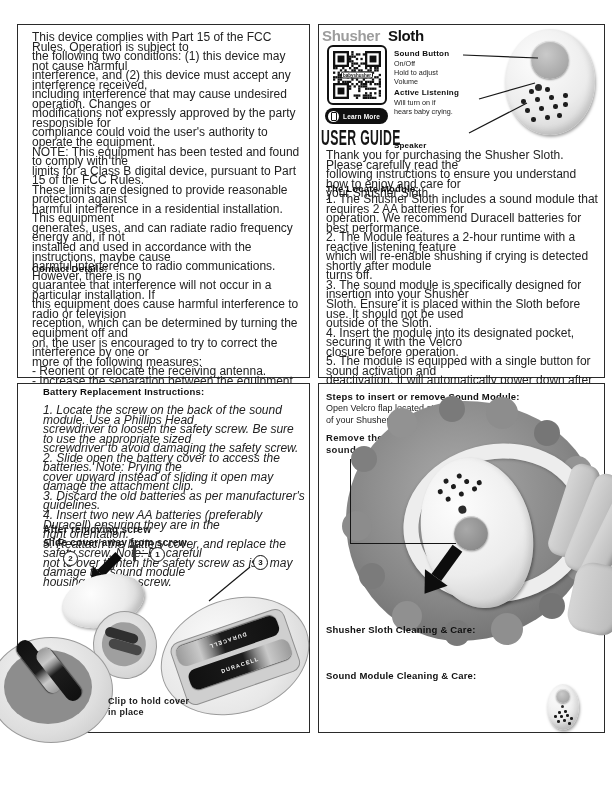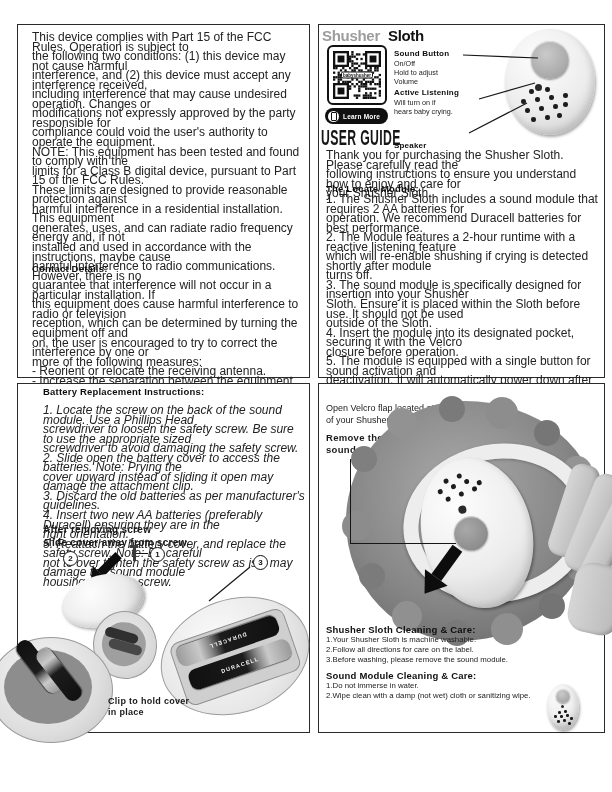--- a/index.html
+++ b/index.html
@@ -383,20 +383,21 @@
       <div class="abs batt" style="left:24px;top:55px;width:106px;height:21px;">
           <span>DURACELL</span>
         </div>
     </div>
 
     <div class="abs pre" style="left:90px;top:312px;font-weight:bold;font-size:9px;line-height:11px;letter-spacing:.3px;">Clip to hold cover
 in place</div>
   </section>
 
   <section class="box" style="left:318px;top:383px;width:285px;height:348px;overflow:visible;">
+    <div class="abs h-bold" style="left:7px;top:7px;">Steps to insert or remove Sound Module:</div>
     <div class="abs pre" style="left:7px;top:19px;font-size:9px;line-height:11.5px;color:#222;">Open Velcro flap located at the bottom
 of your Shusher Sloth.</div>
     <div class="abs pre" style="left:7px;top:48px;font-weight:bold;font-size:9.5px;line-height:12px;letter-spacing:.3px;">Remove the
 sound module.</div>
 
     <div>
       <div class="abs fur-blob" style="left:27px;top:17px;width:252px;height:240px;"></div>
       <div class="abs tufts" style="left:142px;top:126px;"></div>
       <div class="abs flap-ring" style="left:84px;top:60px;width:160px;height:128px;transform:rotate(-10deg);"></div>
       <div class="abs egg" style="left:103px;top:73px;width:110px;height:152px;transform:rotate(-13deg);">
@@ -420,26 +421,21 @@
 
     <div class="abs cline" style="left:31px;top:75px;width:1.4px;height:85px;"></div>
     <div class="abs cline" style="left:31px;top:159px;width:106px;height:1.4px;"></div>
 
     <div class="abs thick-arrow" style="left:94px;top:173px;transform:rotate(126deg);">
       <span class="shaft" style="width:36px;height:12px;"></span>
       <span class="head" style="border-left:20px solid #0d0d0d;border-top:14px solid transparent;border-bottom:14px solid transparent;"></span>
     </div>
 
     <div class="abs h-bold" style="left:7px;top:240px;">Shusher Sloth Cleaning &amp; Care:</div>
-    <div class="abs pre" style="left:7px;top:251px;font-size:7.8px;line-height:9.9px;color:#222;">1.Your Shusher Sloth is machine washable.
-2.Follow all directions for care on the label.
-3.Before washing, please remove the sound module.</div>
     <div class="abs h-bold" style="left:7px;top:286px;">Sound Module Cleaning &amp; Care:</div>
-    <div class="abs pre" style="left:7px;top:297px;font-size:7.8px;line-height:9.9px;color:#222;">1.Do not immerse in water.
-2.Wipe clean with a damp (not wet) cloth or sanitizing wipe.</div>
 
     <div class="abs egg" style="left:228px;top:300px;width:32px;height:46px;">
       <div class="abs round-btn" style="left:9px;top:5px;width:14px;height:14px;"></div>
       <div class="abs mini-dot" style="left:14px;top:21px;width:3px;height:3px;"></div>
       <span class="spk-dot sm" style="left:11px;top:27px;"></span>
         <span class="spk-dot sm" style="left:17px;top:26px;"></span>
       <span class="spk-dot sm" style="left:7px;top:31px;"></span>
         <span class="spk-dot sm" style="left:13px;top:31px;"></span>
       <span class="spk-dot sm" style="left:19px;top:30px;"></span>
         <span class="spk-dot sm" style="left:23px;top:33px;"></span>

